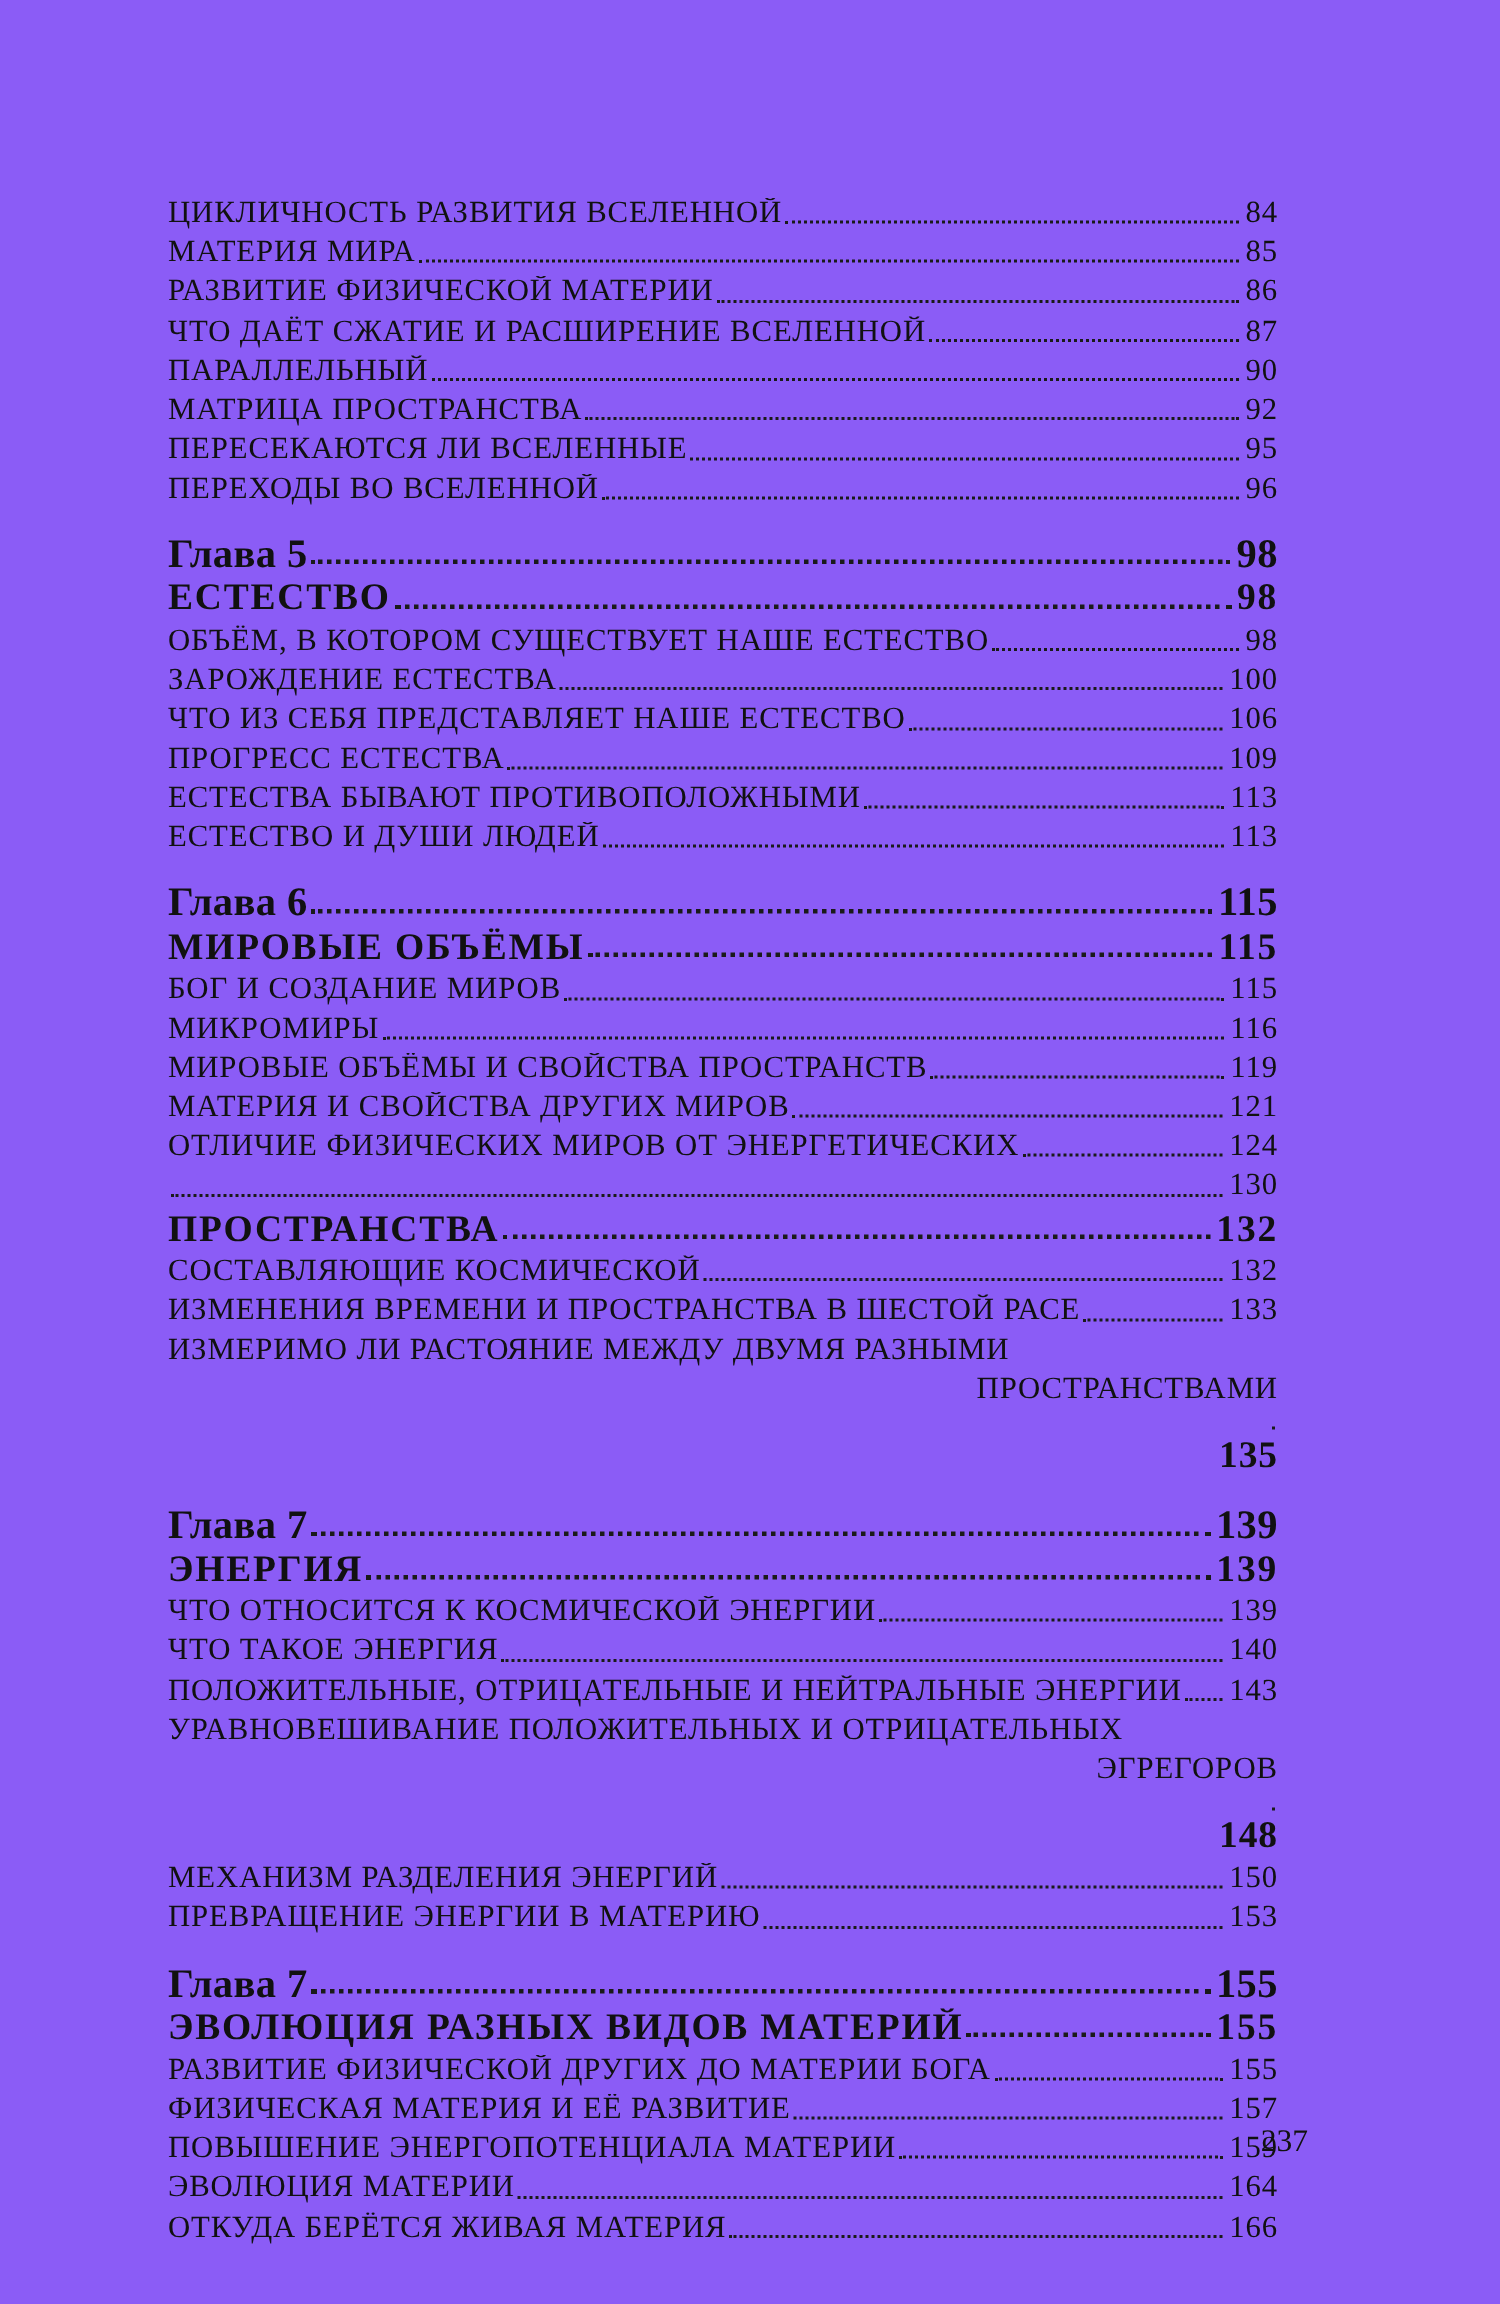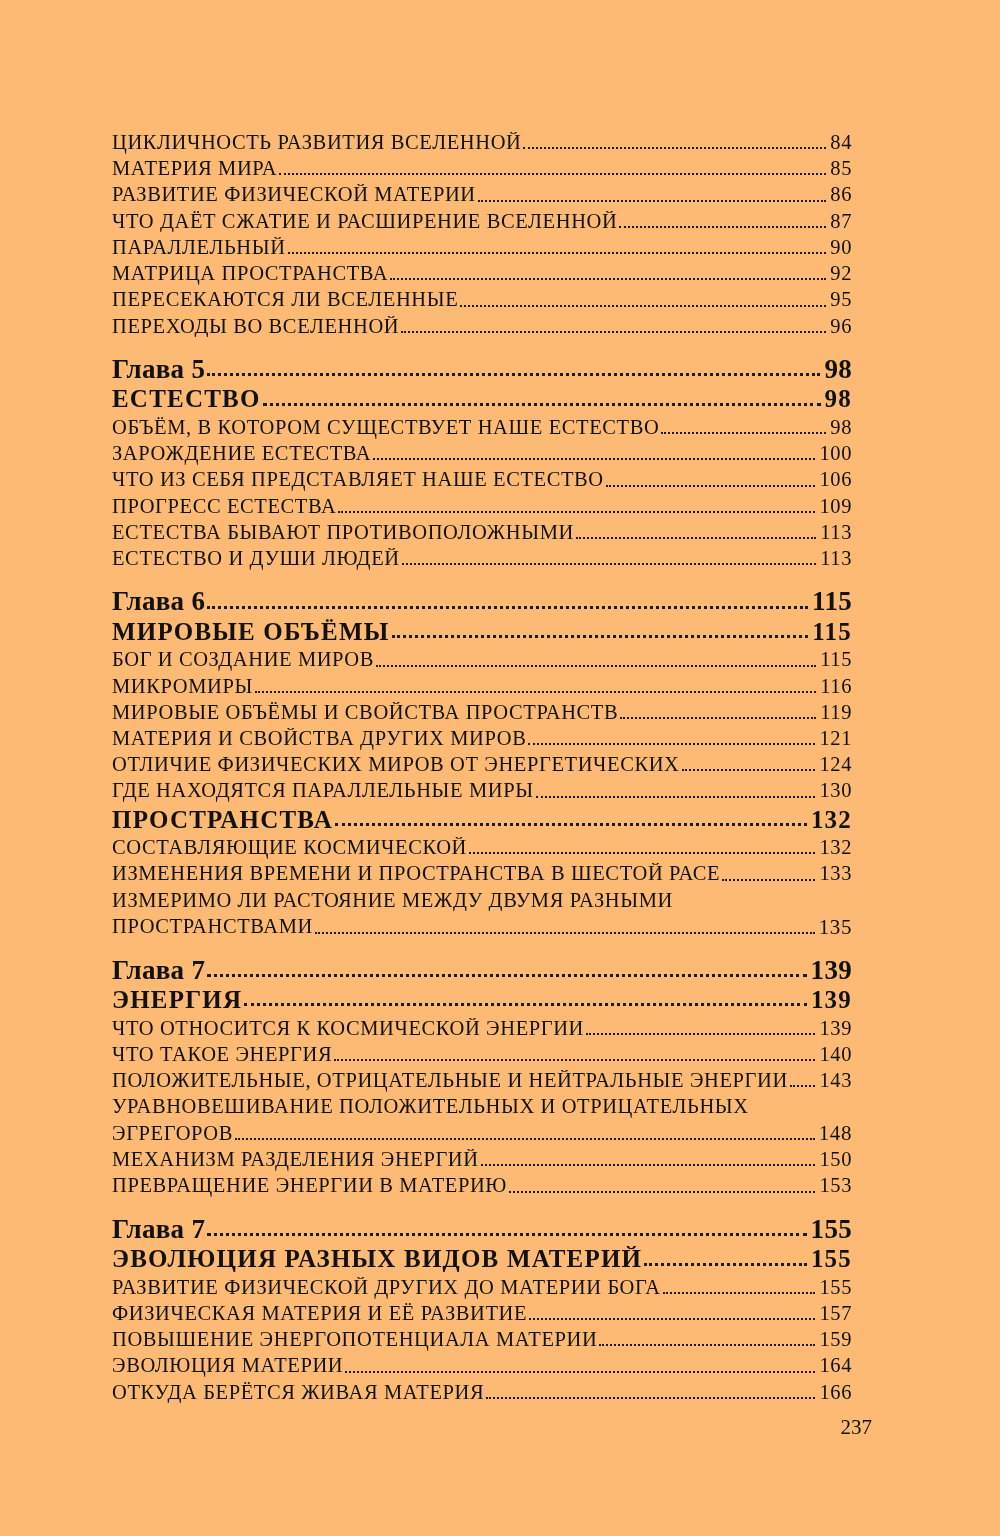--- a/index.html
+++ b/index.html
@@ -8,21 +8,21 @@
     background: #ffffff;
   }
   body {
     font-family: "Liberation Serif", serif;
     color: #111111;
   }
   .page {
     position: relative;
     width: 1000px;
     height: 1536px;
-    background: #fdba74;
+    background: #8b5cf6;
     box-sizing: border-box;
     overflow: hidden;
   }
   .toc {
     position: absolute;
     left: 112px;
     top: 132px;
     width: 740px;
   }
   
@@ -86,22 +86,23 @@
     align-items: center;
   }
   .lvl-section .toc-page { font-size: 25px; font-weight: bold; }
   .lvl-section .toc-dots::after { border-bottom-width: 3px; bottom: 0.26em; }
 
   
   .lvl-cont {
     font-size: 20.5px;
     letter-spacing: 0.6px;
     margin-bottom: 4.5px;
-  }
-  .lvl-cont .toc-page { font-size: 21px; }
+    flex-direction: column;
+  }
+  .lvl-cont .toc-page { font-size: 25px; font-weight: bold; }
   .nodots .toc-dots::after { border-bottom: none; }
 
   .group-gap { height: 13px; }
 
   .folio {
     position: absolute;
     right: 128px;
     bottom: 96px;
     font-size: 21px;
     color: #111;
@@ -229,21 +230,20 @@
           <span class="toc-label">МАТЕРИЯ И СВОЙСТВА ДРУГИХ МИРОВ</span>
           <span class="toc-dots"></span>
           <span class="toc-page">121</span>
         </div>
         <div class="toc-line lvl-entry">
           <span class="toc-label">ОТЛИЧИЕ ФИЗИЧЕСКИХ МИРОВ ОТ ЭНЕРГЕТИЧЕСКИХ</span>
           <span class="toc-dots"></span>
           <span class="toc-page">124</span>
         </div>
         <div class="toc-line lvl-entry">
-          <span class="toc-label">ГДЕ НАХОДЯТСЯ ПАРАЛЛЕЛЬНЫЕ МИРЫ</span>
           <span class="toc-dots"></span>
           <span class="toc-page">130</span>
         </div>
         <div class="toc-line lvl-section">
           <span class="toc-label">ПРОСТРАНСТВА</span>
           <span class="toc-dots"></span>
           <span class="toc-page">132</span>
         </div>
         <div class="toc-line lvl-entry">
           <span class="toc-label">СОСТАВЛЯЮЩИЕ КОСМИЧЕСКОЙ</span>

